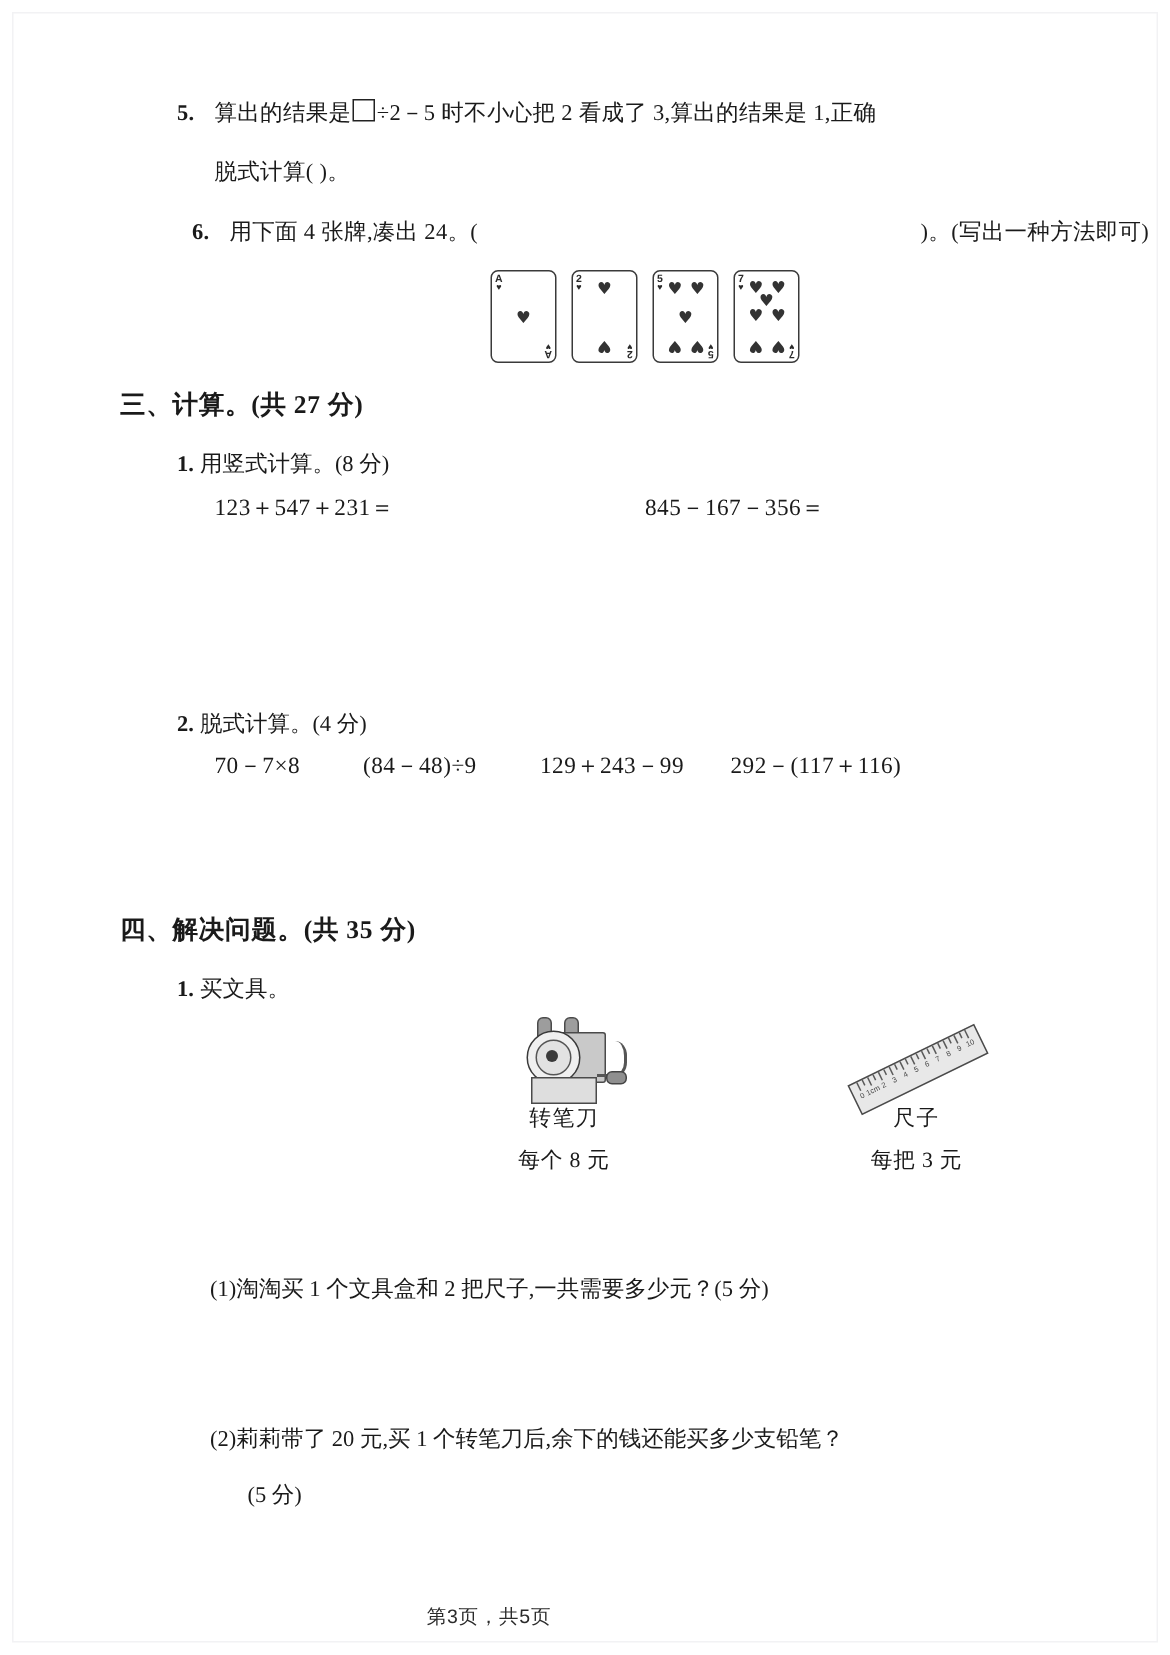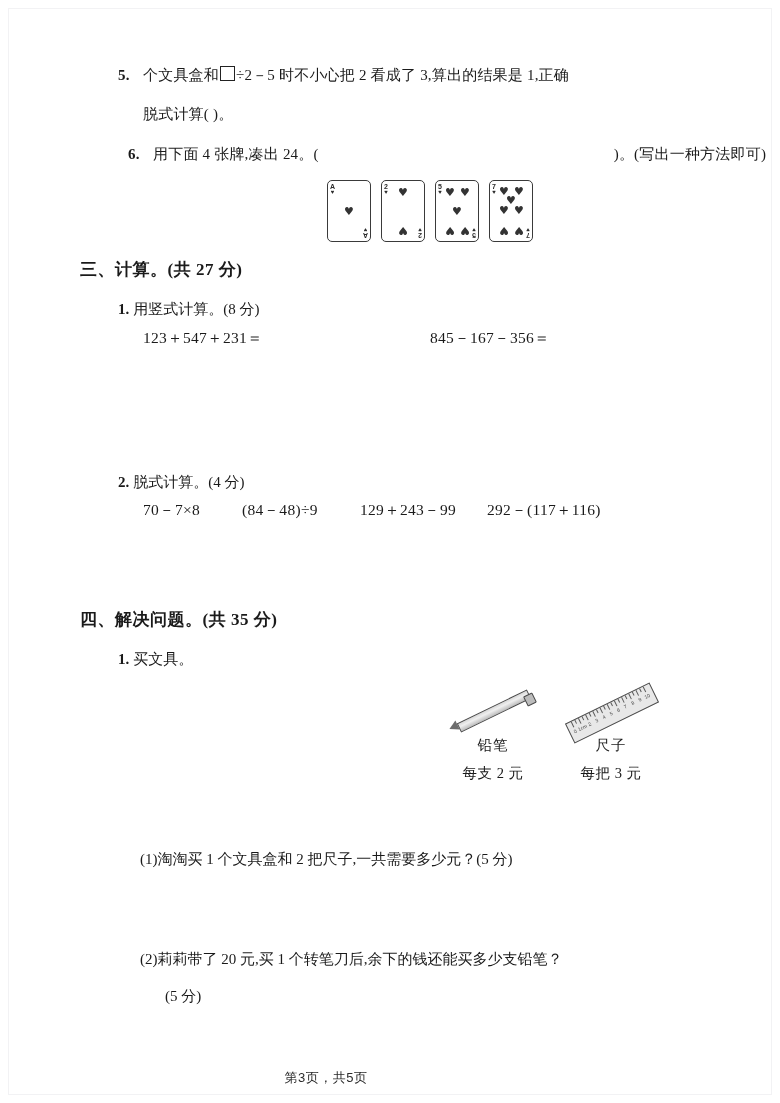--- a/index.html
+++ b/index.html
@@ -334,21 +334,21 @@
 </style>
 </head>
 <body>
 
 <div class="page">
   <div class="page-frame"></div>
 
   <div class="content">
 
     <div class="qline item5-l1">
-      <span class="lead num-label">5.</span><span class="cn">个文具盒和</span><span class="blank-box"></span><span class="cn">÷2－5 时不小心把 2 看成了 3,算出的结果是 1,正确</span>
+      <span class="lead num-label">5.</span><span class="cn">算出的结果是</span><span class="blank-box"></span><span class="cn">÷2－5 时不小心把 2 看成了 3,算出的结果是 1,正确</span>
     </div>
     <div class="qline item5-l2 cn">脱式计算(          )。</div>
 
     <div class="qline item6-l1">
       <span class="lead num-label">6.</span><span class="cn">用下面 4 张牌,凑出 24。(</span><span style="display:inline-block;width:295px"></span><span class="cn">)。(写出一种方法即可)</span>
     </div>
 
     <div class="cards">
 
       <div class="card">
@@ -440,32 +440,38 @@
 
     <div class="sec-head" style="left:80px; top:608px;">四、解决问题。(共 35 分)</div>
 
     <div class="sub-head" style="left:118px; top:650px;">
       <span class="num-label">1.</span><span class="cn">买文具。</span>
     </div>
 
     <div class="goods">
 
 
-
-      <div class="good" style="left:232px; top:0px;">
+      <div class="good" style="left:115px; top:0px;">
         <div class="art">
-          <div class="pencil-art">
-            <div class="pc-body"></div>
-            <div class="pc-tip"></div>
-            <div class="pc-eraser"></div>
+          <div class="sharp-art">
+            <div class="sh-clamp-l"></div>
+            <div class="sh-clamp-r"></div>
+            <div class="sh-body"></div>
+            <div class="sh-handle"></div>
+            <div class="sh-knob"></div>
+            <div class="sh-disc"></div>
+            <div class="sh-disc2"></div>
+            <div class="sh-hole"></div>
+            <div class="sh-base"></div>
           </div>
         </div>
-        <div class="gname cn">铅笔</div>
-        <div class="gprice cn">每支 2 元</div>
+        <div class="gname cn">转笔刀</div>
+        <div class="gprice cn">每个 8 元</div>
       </div>
+
 
       <div class="good" style="left:350px; top:0px;">
         <div class="art">
           <div class="ruler-art">
             <div class="rl-body">
               <div class="rl-ticks">
                   <div class="rl-tick" style="left: 5px;"></div>
                   <div class="rl-tick" style="left: 9px; height: 4px;"></div>
                   <div class="rl-num" style="left: 5px;">0</div>
                   <div class="rl-tick" style="left: 13px;"></div>

